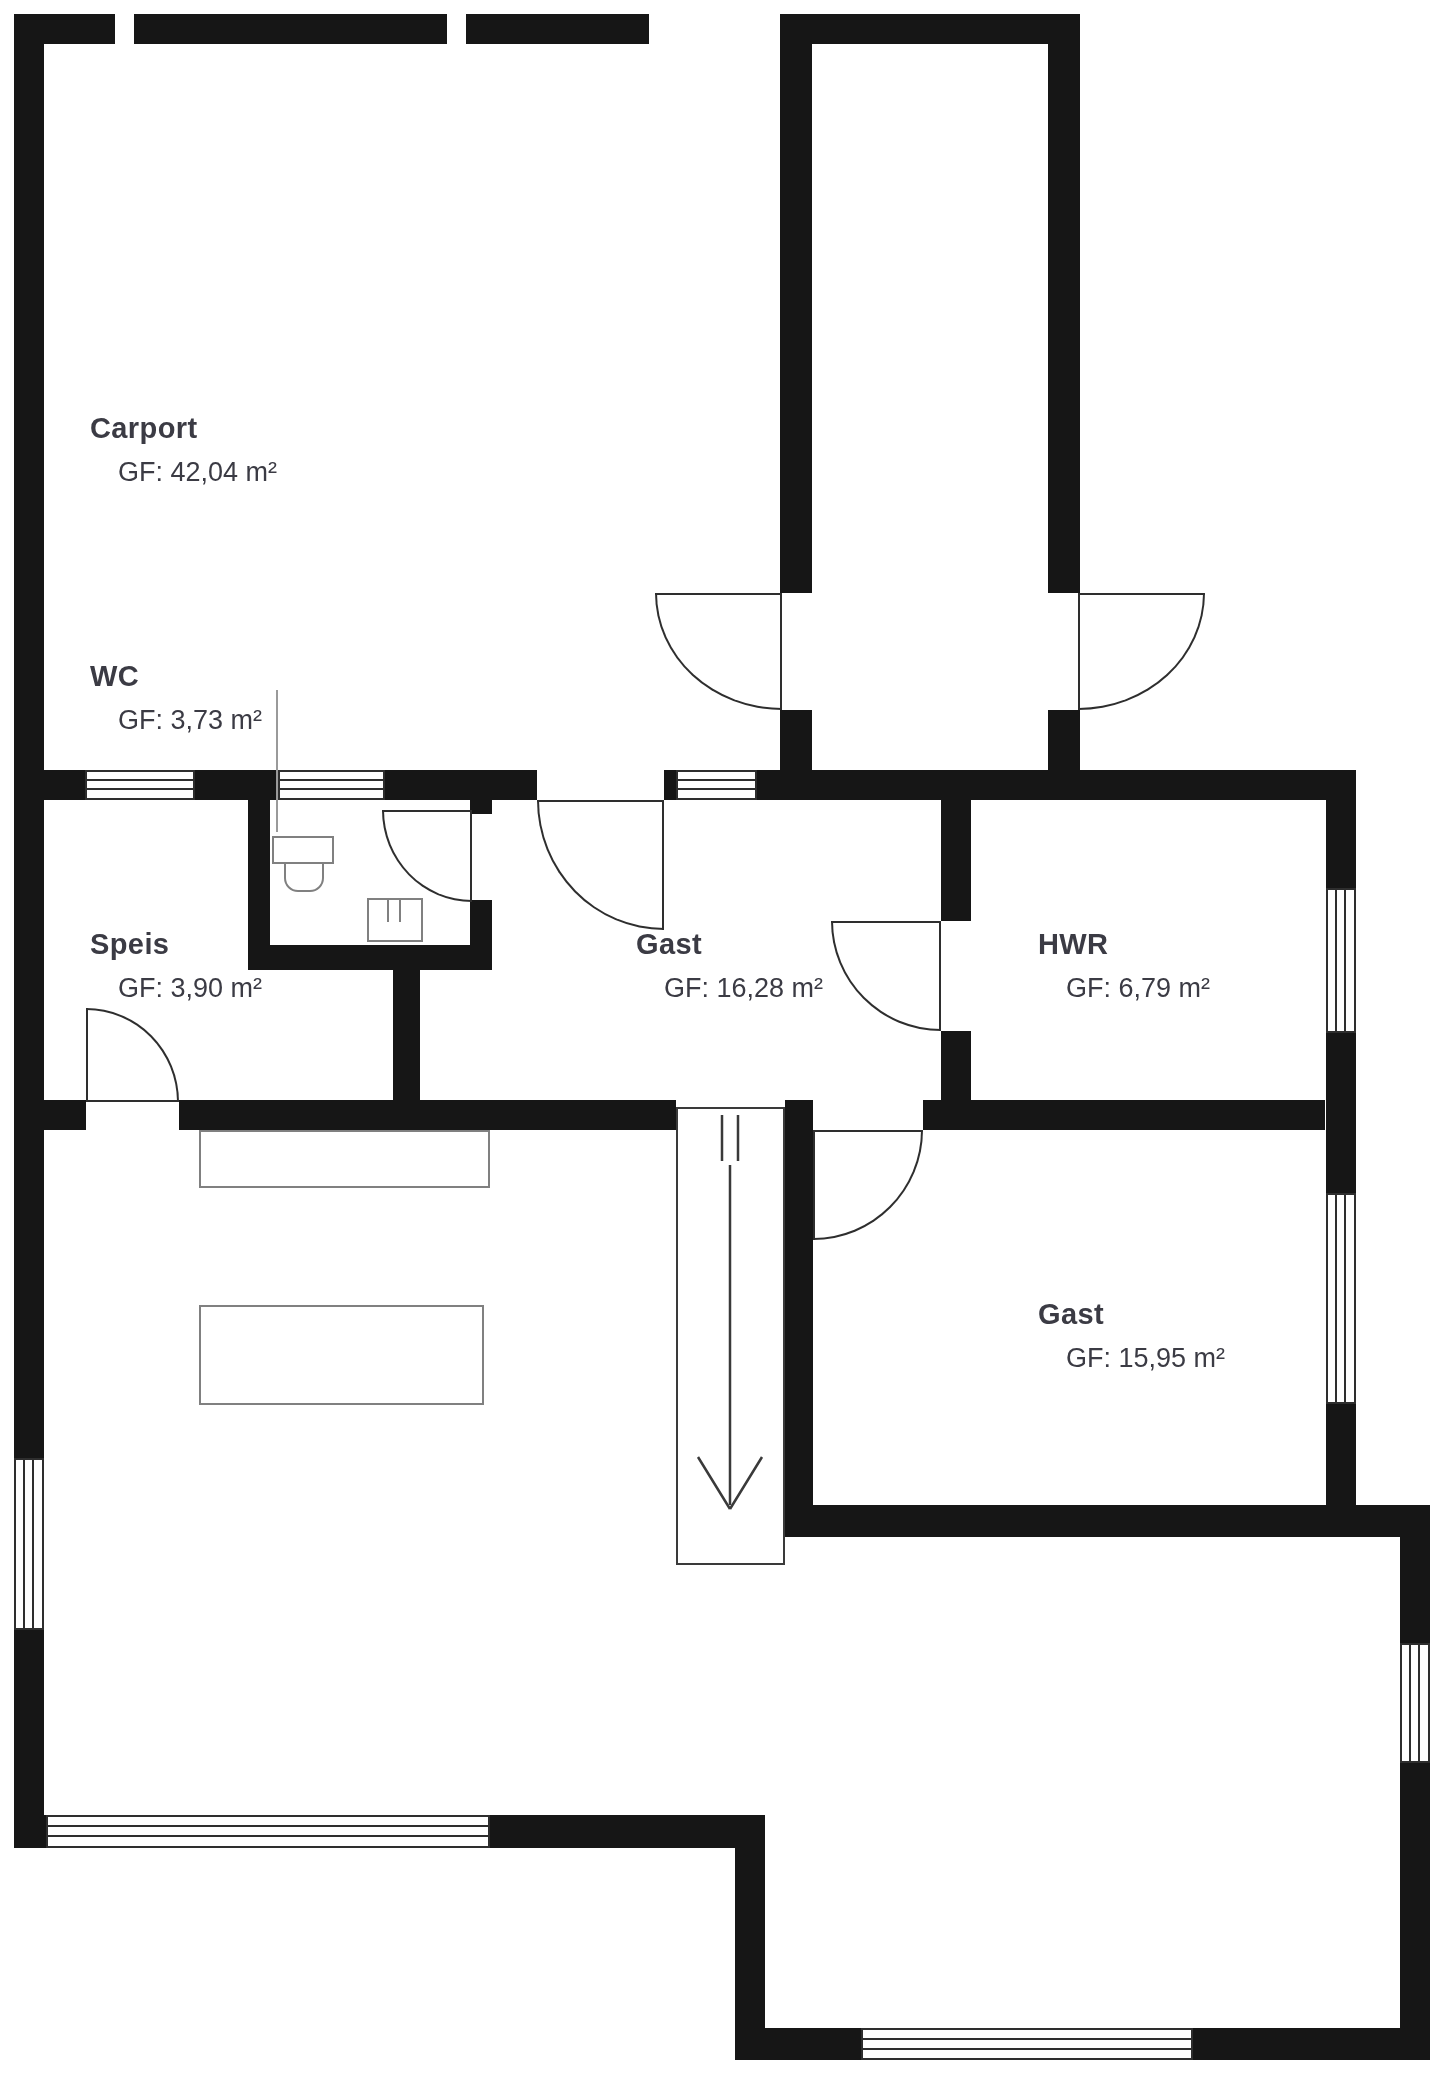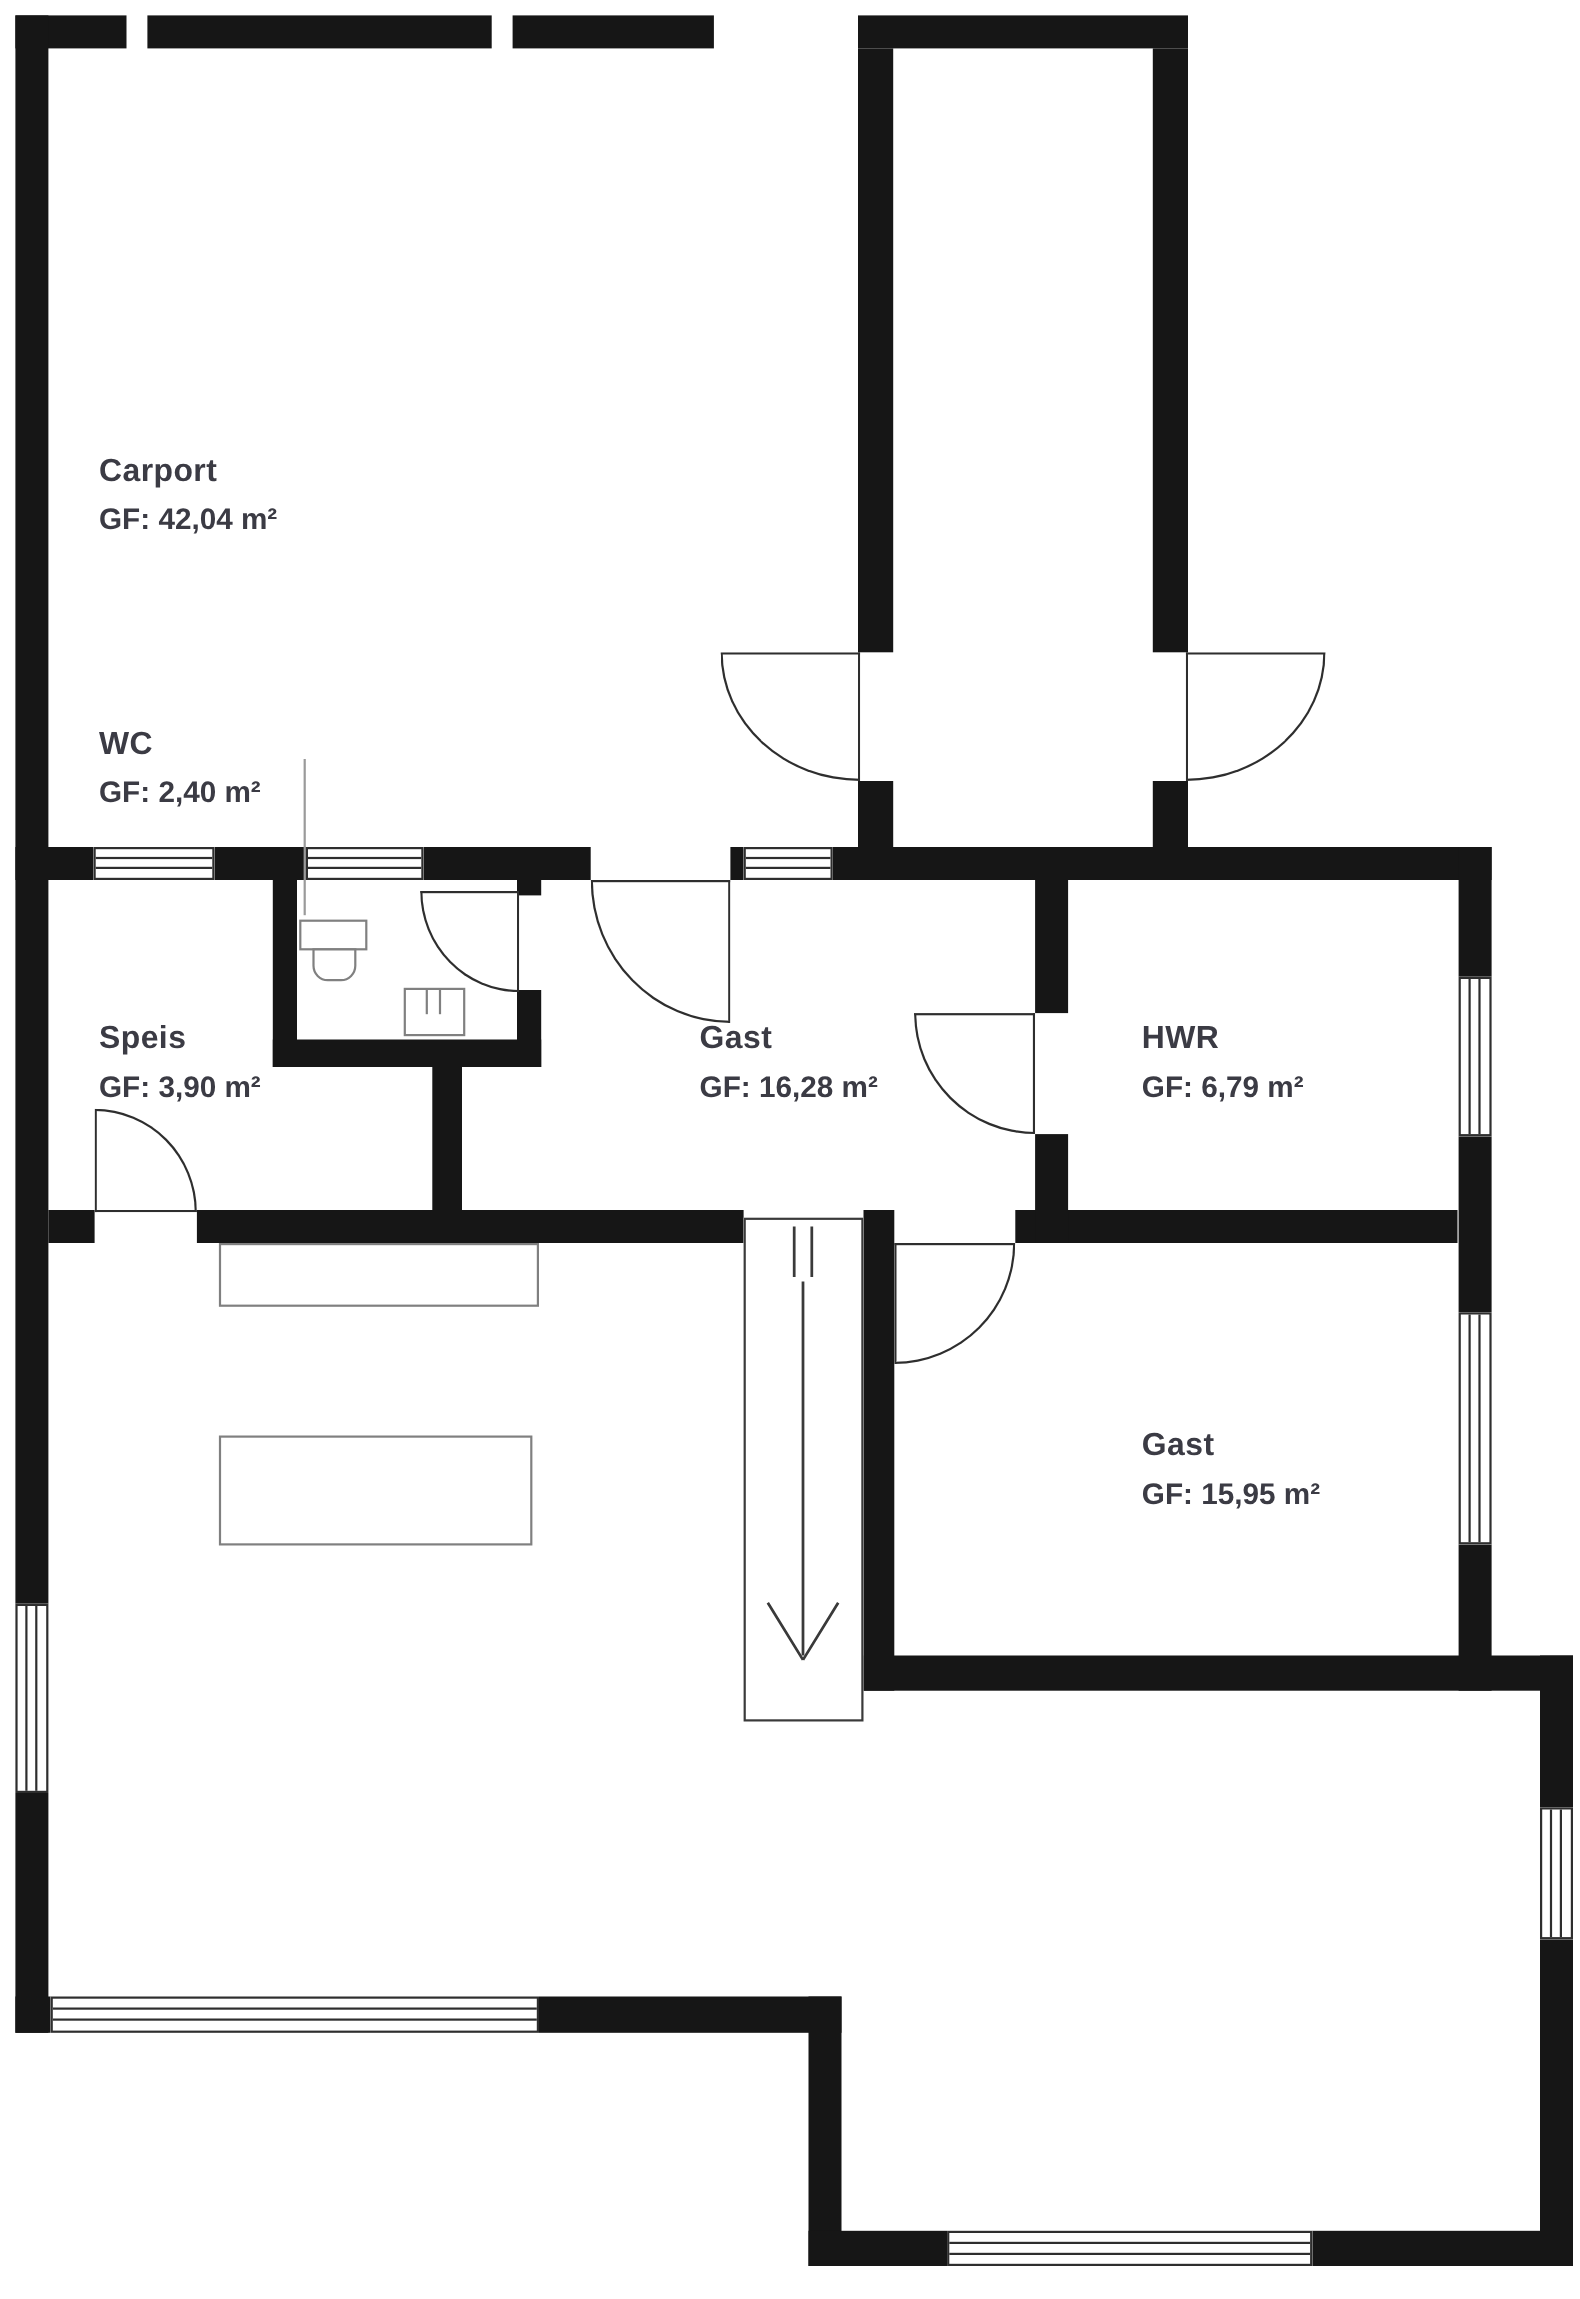--- a/index.html
+++ b/index.html
@@ -22,21 +22,21 @@
   .door.bl{border-bottom-left-radius:100% 100%;}
   .door.br{border-bottom-right-radius:100% 100%;}
   .door.tr{border-top-right-radius:100% 100%;}
   .fixture{position:absolute;border:2px solid var(--fixture,#808080);background:#ffffff;box-sizing:border-box;}
   .counter{position:absolute;border:2px solid var(--fixture,#808080);background:#ffffff;box-sizing:border-box;}
   .stairs{position:absolute;border:2px solid #3a3a3a;background:#ffffff;box-sizing:border-box;}
   .leader{position:absolute;width:2px;background:#9a9a9a;}
   .room-label{position:absolute;color:var(--text,#3b3b44);white-space:nowrap;}
   .room-label.centered{text-align:center;}
   .room-name{font-weight:bold;font-size:29px;letter-spacing:.4px;}
-  .room-area{font-size:27px;margin-top:12px;font-weight:bold;}
+  .room-area{font-size:27px;margin-top:12px;font-weight:normal;margin-left:28px;}
   .sink{
     background-image:linear-gradient(var(--fixture,#808080),var(--fixture,#808080)),linear-gradient(var(--fixture,#808080),var(--fixture,#808080));
     background-size:2px 55%;background-position:35% 0,60% 0;background-repeat:no-repeat;
   }
 </style>
 </head>
 <body>
 
 <div class="plan">
 
@@ -122,21 +122,21 @@
   </div>
 
   <div class="room-label" style="left:90px;top:412px">
     <div class="room-name">Carport</div>
     <div class="room-area">GF: 42,04 m²</div>
   </div>
 
 
   <div class="room-label" style="left:90px;top:660px">
     <div class="room-name">WC</div>
-    <div class="room-area">GF: 2,40 m²</div>
+    <div class="room-area">GF: 3,73 m²</div>
   </div>
 
   <div class="room-label" style="left:90px;top:928px">
     <div class="room-name">Speis</div>
     <div class="room-area">GF: 3,90 m²</div>
   </div>
 
   <div class="room-label" style="left:636px;top:928px">
     <div class="room-name">Gast</div>
     <div class="room-area">GF: 16,28 m²</div>

